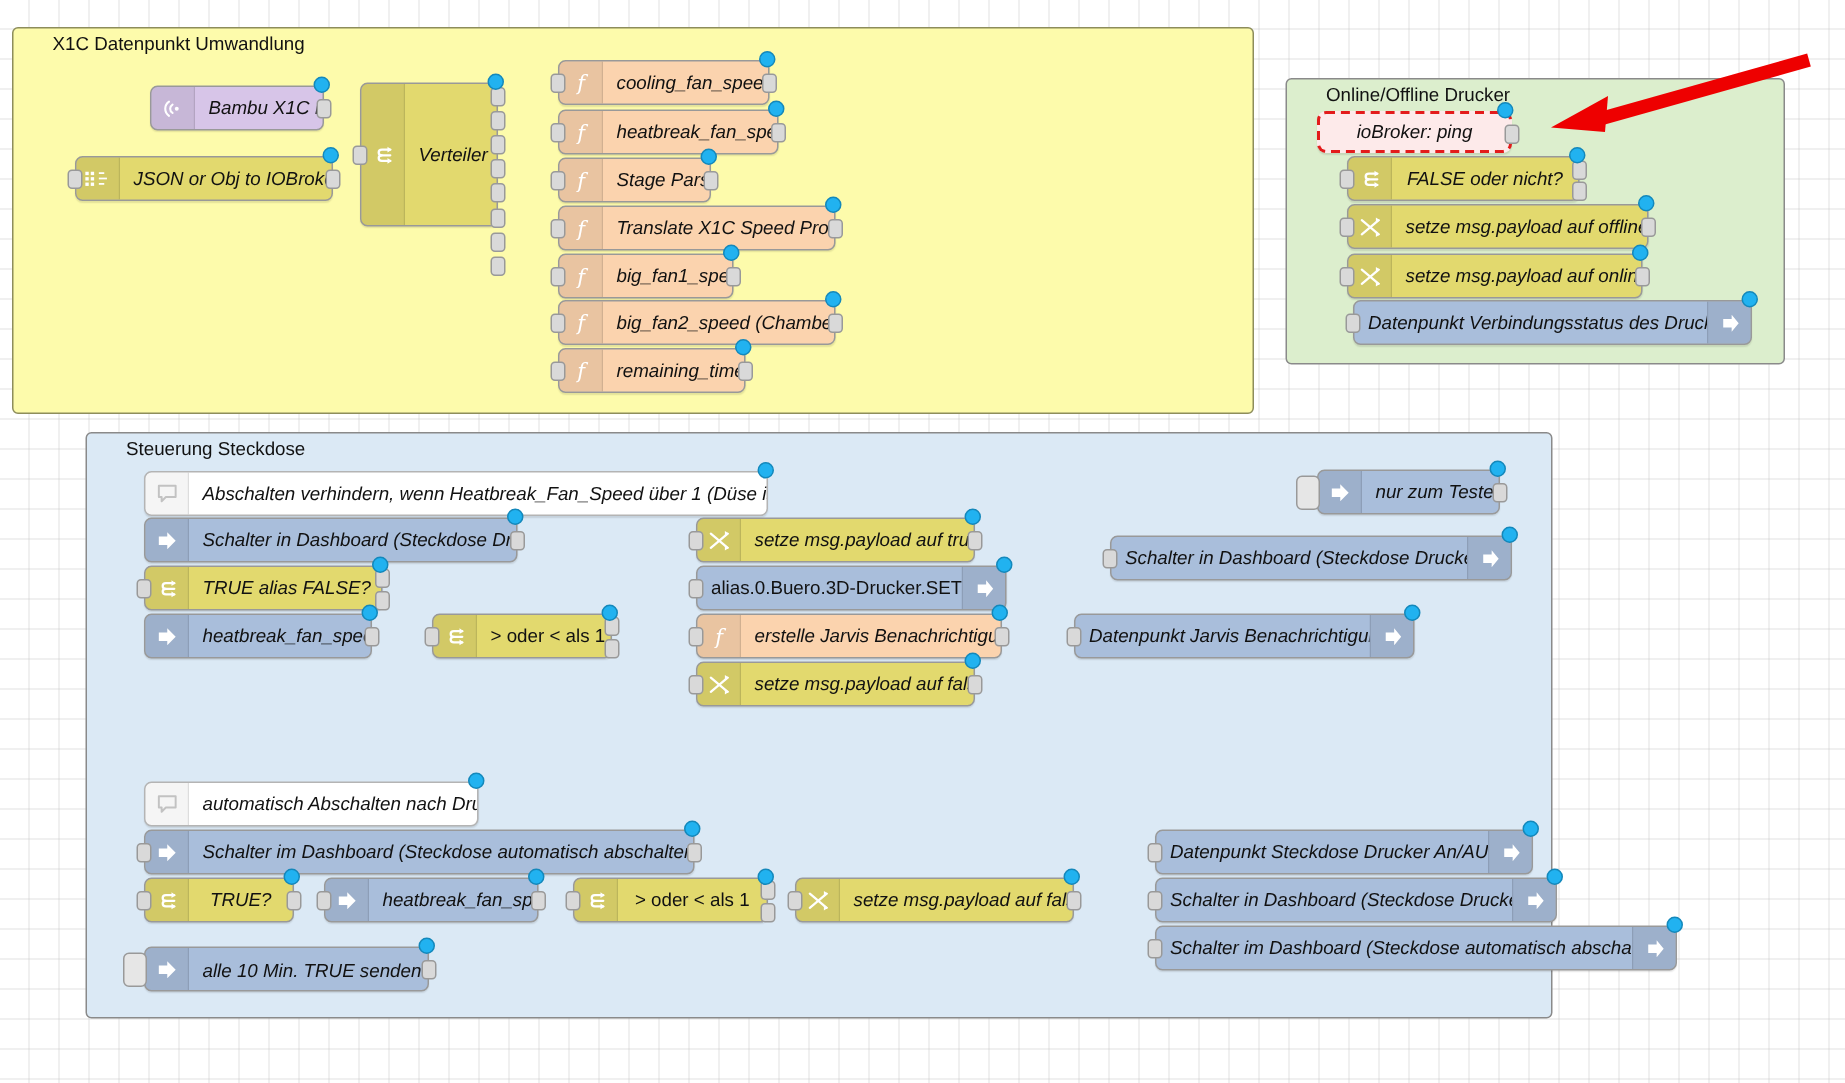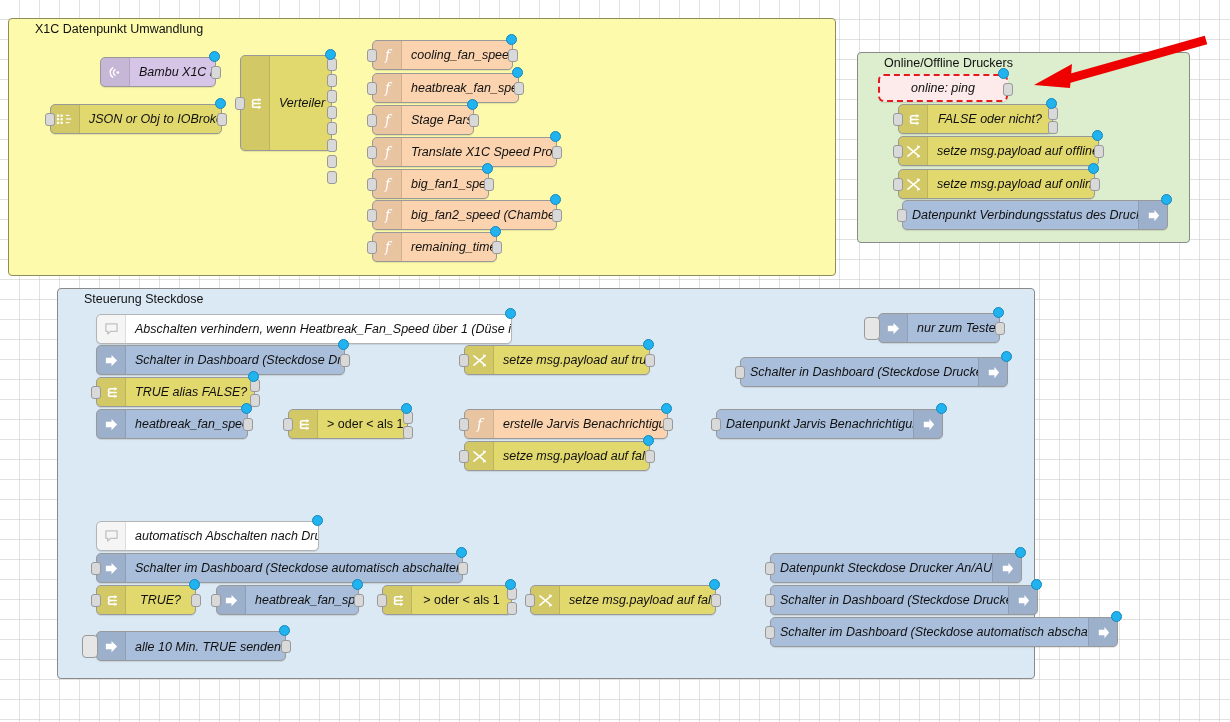--- a/index.html
+++ b/index.html
@@ -293,25 +293,25 @@
         </svg>
       </div>
     <div class="lbl">remaining_time</div>
     <span class="port in" style="top:8px;"></span>
     <span class="port out" style="top:8px;"></span>
     <span class="dot"></span>
   </div>
 
 
   <div class="group g-green" style="left:857px;top:52px;width:333px;height:191px;">
-    <div class="group-label">Online/Offline Druckers</div>
+    <div class="group-label">Online/Offline Drucker</div>
   </div>
 
   <div class="node n-unknown" style="left:878px;top:74px;width:130px;height:28px;">
-    <div class="lbl">online: ping</div>
+    <div class="lbl">ioBroker: ping</div>
     <span class="port out" style="top:7px;right:-7px;"></span>
     <span class="dot" style="right:-3px;top:-8px;"></span>
   </div>
 
   <div class="node n-switch" style="left:898px;top:104px;width:155px;">
     <div class="ic">
       <svg width="15" height="15" viewBox="0 0 16 16">
           <g fill="none" stroke="#fff" stroke-width="1.6" stroke-linecap="round">
             <path d="M13 4 L7 4 C4 4 4 8 7 8 L13 8"></path>
             <path d="M13 12 L7 12 C4 12 4 8 7 8"></path>
@@ -473,20 +473,30 @@
           <path d="M12 1 L15 3 L12 5 Z" fill="#fff"></path>
           <path d="M12 11 L15 13 L12 15 Z" fill="#fff"></path>
         </svg>
     </div>
     <div class="lbl">setze msg.payload auf true</div>
     <span class="port in" style="top:8px;"></span>
     <span class="port out" style="top:8px;"></span>
     <span class="dot"></span>
   </div>
 
+  <div class="node n-io" style="left:464px;top:377px;width:207px;">
+    <div class="lbl" style="font-style:normal;">alias.0.Buero.3D-Drucker.SET</div>
+    <div class="ic right">
+      <svg width="15" height="15" viewBox="0 0 16 16">
+          <path d="M3 5 L9 5 L9 2 L14 8 L9 14 L9 11 L3 11 Z" fill="#fff"></path>
+        </svg>
+    </div>
+    <span class="port in" style="top:8px;"></span>
+    <span class="dot"></span>
+  </div>
 
   <div class="node n-func" style="left:464px;top:409px;width:204px;">
     <div class="ic">
         <svg width="13" height="15" viewBox="0 0 12 16">
           <text x="6" y="13" text-anchor="middle" font-family="DejaVu Serif, serif" font-size="15" font-style="italic" fill="#fff">f</text>
         </svg>
       </div>
     <div class="lbl">erstelle Jarvis Benachrichtigung</div>
     <span class="port in" style="top:8px;"></span>
     <span class="port out" style="top:8px;"></span>

